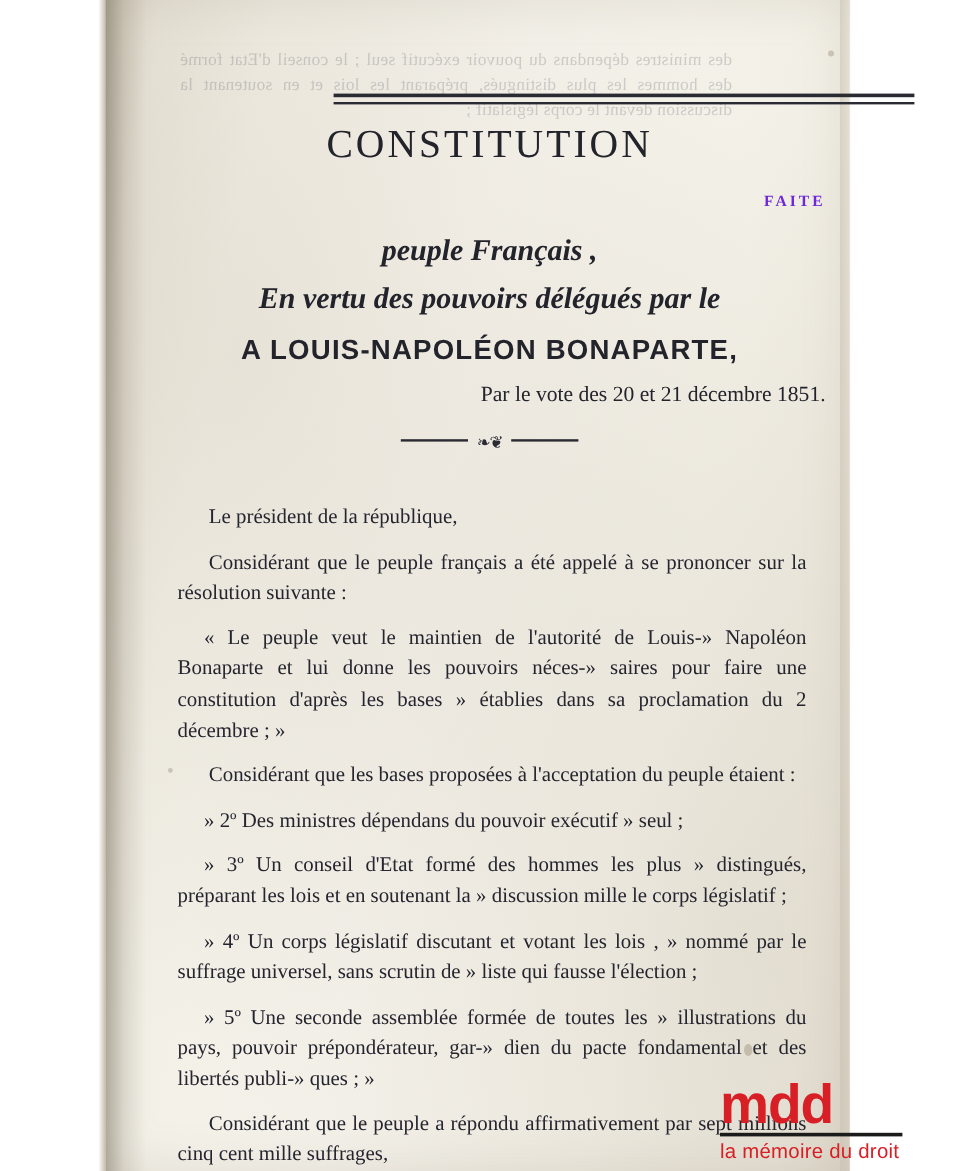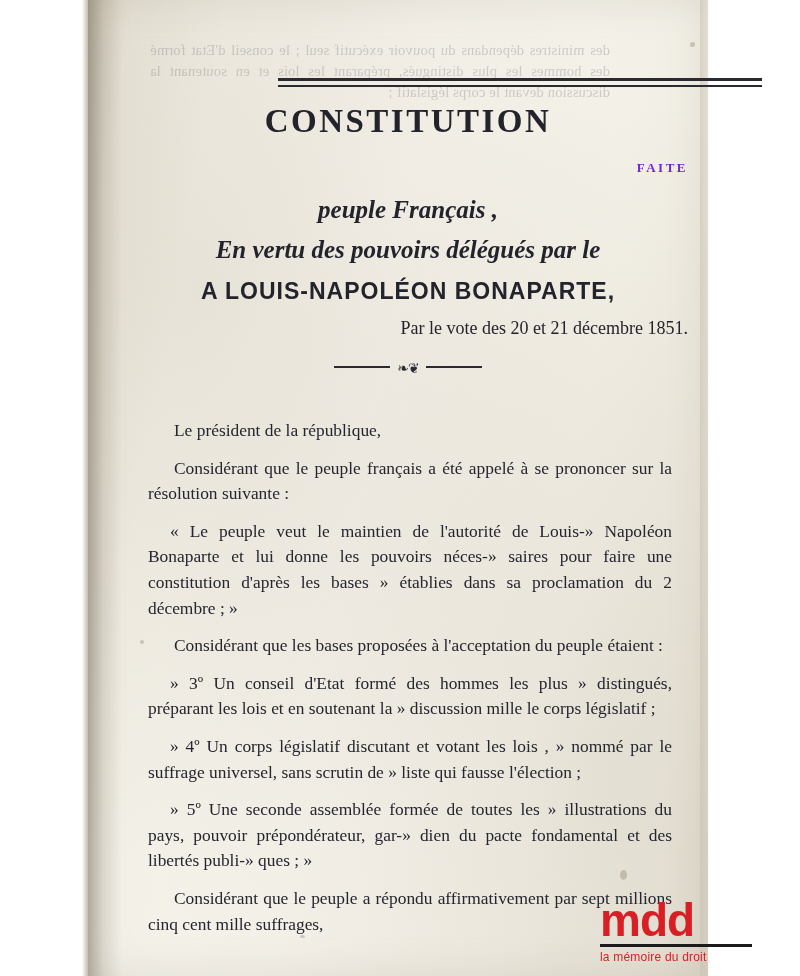--- a/index.html
+++ b/index.html
@@ -97,21 +97,21 @@
   }
   .rule-double .r1 { top: 0; height: 3px; }
   .rule-double .r2 { top: 7px; height: 2px; }
 
   .title-main {
     position: absolute;
     left: 0; top: 103px; width: 560px;
     text-align: center;
     font-size: 33px;
     letter-spacing: 2.5px;
-    font-weight: 700;
+    font-weight: 400;
     color: #23232c;
     font-family: "Liberation Serif", serif;
   }
   .title-faite {
     position: absolute;
     left: 0; top: 160px; width: 560px;
     text-align: right;
     font-size: 13px;
     letter-spacing: 2.5px;
     font-weight: 700;
@@ -200,21 +200,21 @@
     letter-spacing: -1px;
   }
   .logo-bar {
     width: 152px;
     height: 3px;
     background: #1b1b1b;
     margin: 2px 0 3px 0;
   }
   .logo-sub {
     font-family: "Liberation Sans", sans-serif;
-    font-size: 12px;
+    font-size: 17px;
     color: #d81f26;
     letter-spacing: 0.2px;
   }
 </style>
 </head>
 <body>
 
 <div id="page">
 
   <div class="left-edge"></div>
@@ -251,20 +251,21 @@
       <div class="orn-line l"></div>
       <div class="orn-dot">❧❦</div>
       <div class="orn-line r"></div>
     </div>
 
     <div class="body-text">
       <p class="ind">Le président de la république,</p>
       <p class="ind">Considérant que le peuple français a été appelé à se prononcer sur la résolution suivante :</p>
       <p class="quote">« Le peuple veut le maintien de l'autorité de Louis-» Napoléon Bonaparte et lui donne les pouvoirs néces-» saires pour faire une constitution d'après les bases » établies dans sa proclamation du 2 décembre ; »</p>
       <p class="ind">Considérant que les bases proposées à l'acceptation du peuple étaient :</p>
+      <p class="quote">» 2º Des ministres dépendans du pouvoir exécutif » seul ;</p>
       <p class="quote">» 3º Un conseil d'Etat formé des hommes les plus » distingués, préparant les lois et en soutenant la » discussion mille le corps législatif ;</p>
       <p class="quote">» 4º Un corps législatif discutant et votant les lois , » nommé par le suffrage universel, sans scrutin de » liste qui fausse l'élection ;</p>
       <p class="quote">» 5º Une seconde assemblée formée de toutes les » illustrations du pays, pouvoir prépondérateur, gar-» dien du pacte fondamental et des libertés publi-» ques ; »</p>
       <p class="ind">Considérant que le peuple a répondu affirmativement par sept millions cinq cent mille suffrages,</p>
     </div>
 
   </div>
 
   <div class="logo">
     <div class="logo-mdd">mdd</div>

